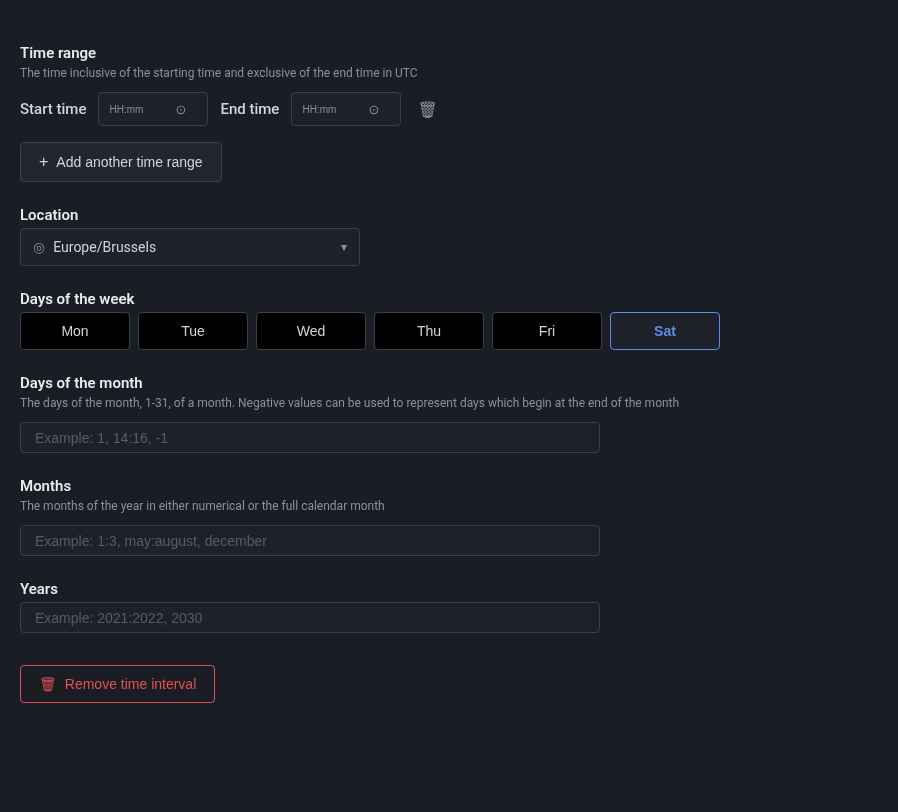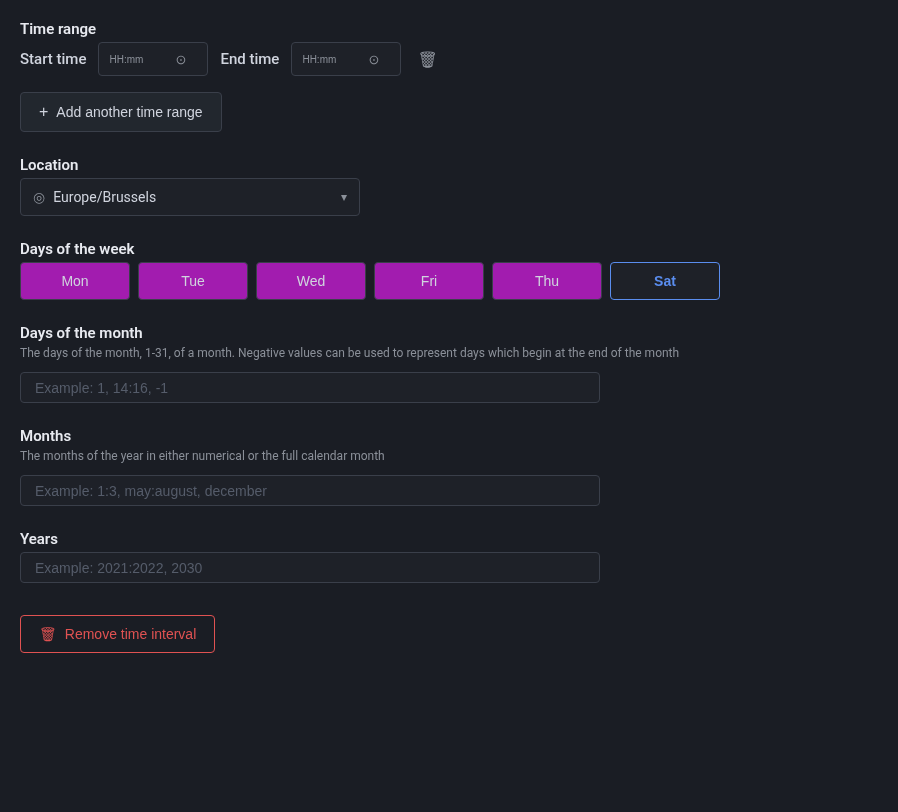--- a/index.html
+++ b/index.html
@@ -26,20 +26,21 @@
     }
 
     .section-desc {
       font-size: 12px;
       color: #8b9099;
       margin-bottom: 12px;
     }
 
     .time-range-section {
       margin-bottom: 16px;
+      margin-top: 24px;
     }
 
     .time-row {
       display: flex;
       align-items: center;
       gap: 12px;
       margin-bottom: 16px;
     }
 
     .time-label {
@@ -151,21 +152,21 @@
       margin-bottom: 24px;
     }
 
     .days-grid {
       display: flex;
       gap: 8px;
       flex-wrap: wrap;
     }
 
     .day-btn {
-      background-color: #a21caf;
+      background-color: #000000;
       border: 1px solid #3a3f4a;
       border-radius: 4px;
       color: #d0d4de;
       padding: 10px 0;
       font-size: 14px;
       font-weight: 400;
       cursor: pointer;
       width: 110px;
       text-align: center;
     }
@@ -221,20 +222,21 @@
 
     .trash-icon-red {
       font-size: 14px;
     }
   </style>
 </head>
 <body>
 
 <div class="time-range-section">
   <div class="section-title">Time range</div>
+  <div class="section-desc">The time inclusive of the starting time and exclusive of the end time in UTC</div>
 
   <div class="time-row">
     <span class="time-label">Start time</span>
     <div class="time-input">
       <input type="text" placeholder="HH:mm" style="">
       <span class="clock-icon">⊙</span>
     </div>
 
     <span class="time-label">End time</span>
     <div class="time-input">
@@ -263,22 +265,22 @@
     <span class="chevron-down-icon">▾</span>
   </div>
 </div>
 
 <div class="days-of-week-section">
   <div class="section-title">Days of the week</div>
   <div class="days-grid" id="days-grid">
       <button class="day-btn">Mon</button>
       <button class="day-btn">Tue</button>
       <button class="day-btn">Wed</button>
+      <button class="day-btn">Thu</button>
       <button class="day-btn">Fri</button>
-      <button class="day-btn">Thu</button>
       <button class="day-btn active">Sat</button>
     </div>
 </div>
 
 <div class="days-of-month-section">
   <div class="section-title">Days of the month</div>
   <div class="section-desc">The days of the month, 1-31, of a month. Negative values can be used to represent days which begin at the end of the month</div>
   <input type="text" class="text-input" placeholder="Example: 1, 14:16, -1" style="">
 </div>
 

